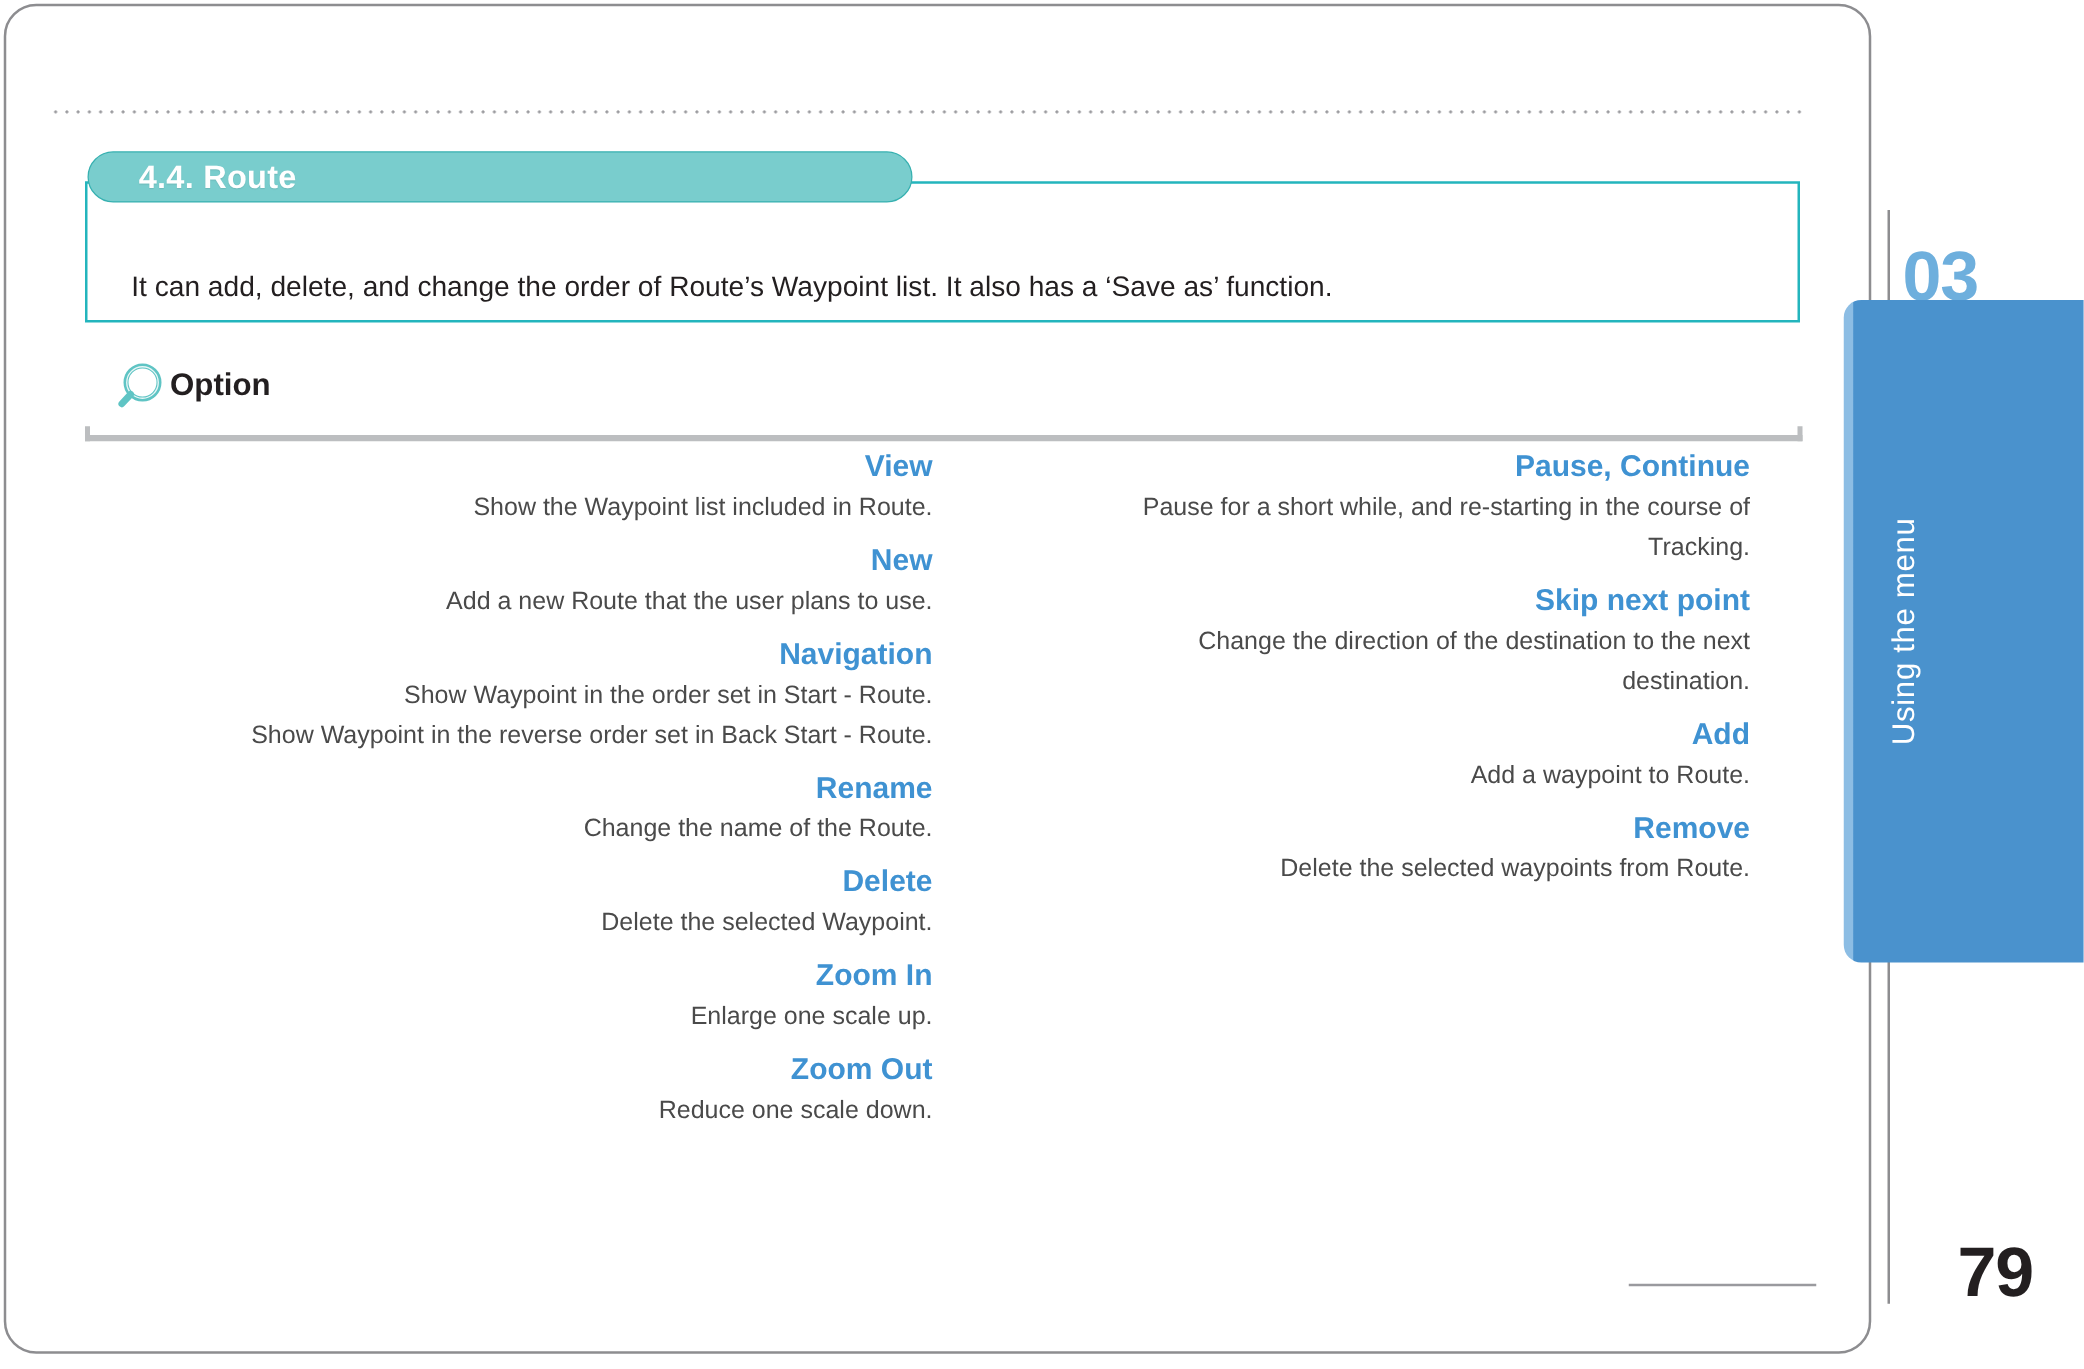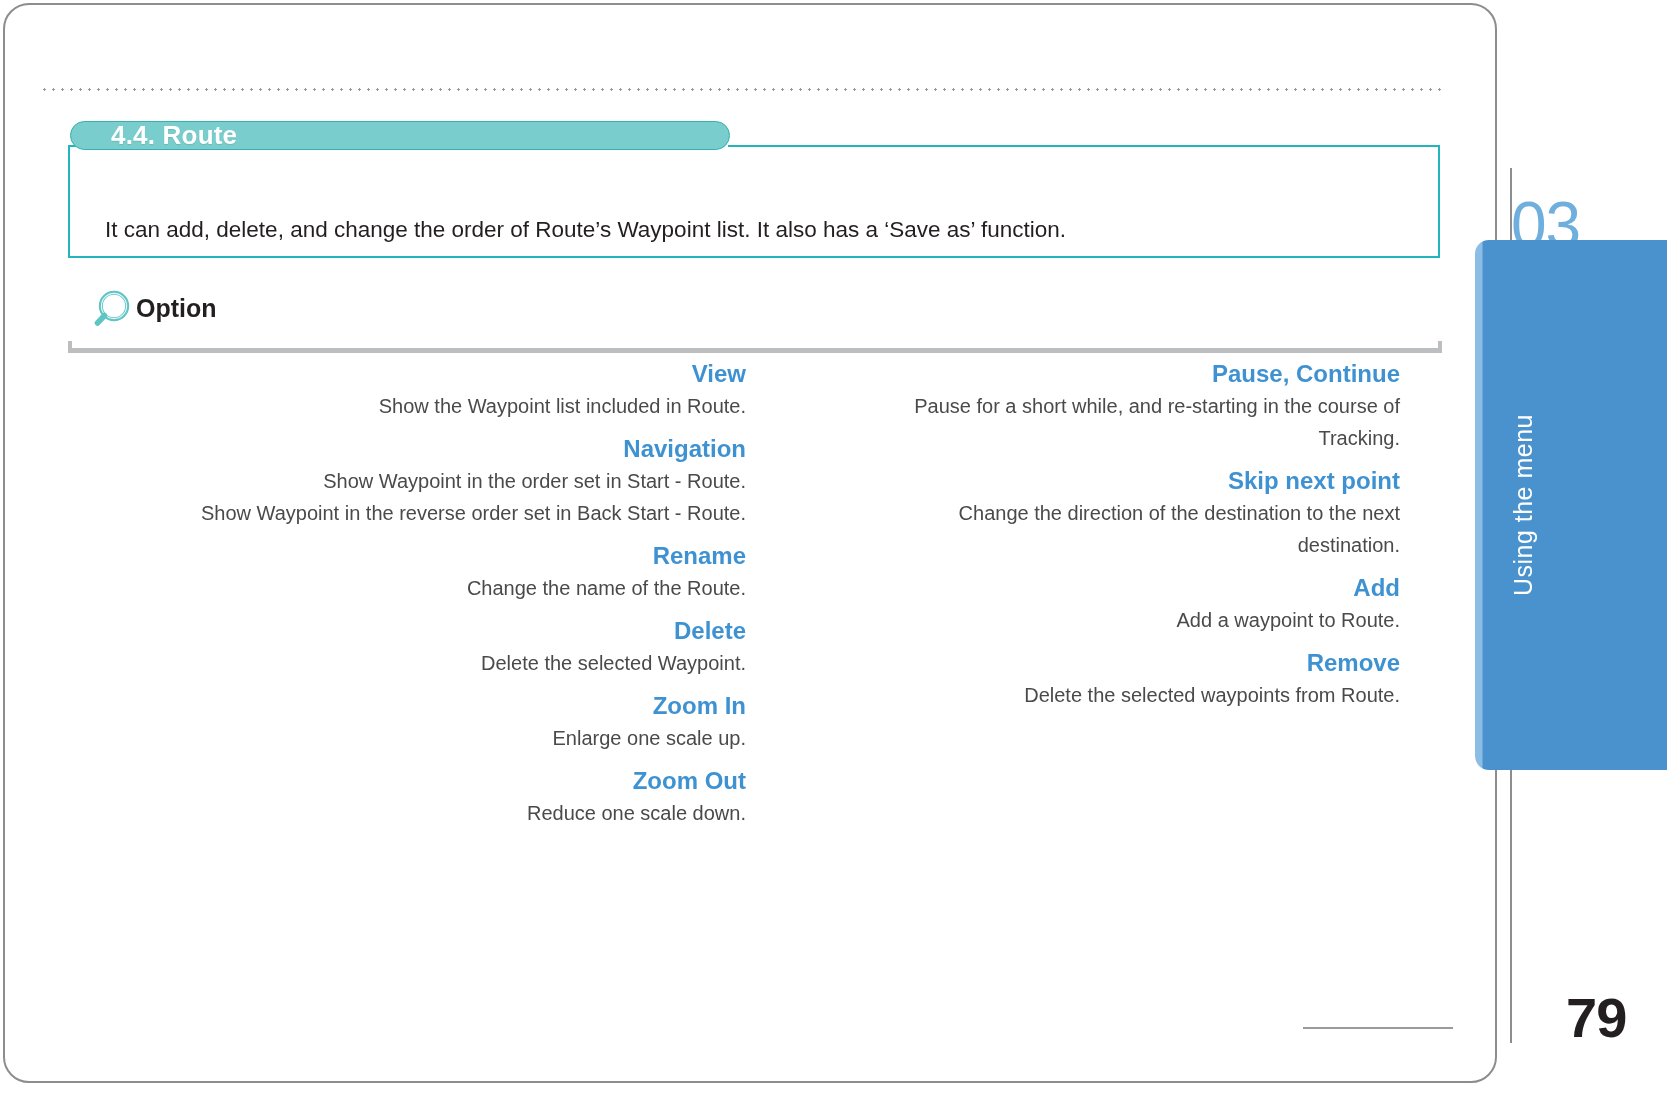--- a/index.html
+++ b/index.html
@@ -60,21 +60,21 @@
     width: 650px;
     height: 14px;
     background: #ffffff;
   }
 
   #section-badge {
     position: absolute;
     left: 70px;
     top: 121px;
     width: 660px;
-    height: 29px;
+    height: 41px;
     border-radius: 21px;
     background: #79cdcd;
     border: 1.5px solid #36b0b0;
     box-sizing: border-box;
     display: flex;
     align-items: center;
   }
   #section-badge .badge-label {
     color: #ffffff;
     font-size: 26px;
@@ -164,23 +164,24 @@
     padding-left: 17px;
   }
   .option-def-line { display: block; }
 
   
   #chapter-number {
     position: absolute;
     left: 1511px;
     top: 188px;
     color: #6eafdd;
-    font-size: 64px;
-    font-weight: normal;
+    font-size: 56px;
+    font-weight: bold;
     letter-spacing: -1px;
+    padding-left: 11px;
   }
   #chapter-tab {
     position: absolute;
     left: 1475px;
     top: 240px;
     width: 192px;
     height: 530px;
     background: linear-gradient(to right, #8cbde4 0px, #8cbde4 7px, #4a92cd 8px, #4a92cd 100%);
     border-top-left-radius: 14px;
     border-bottom-left-radius: 14px;
@@ -277,20 +278,26 @@
 </div>
 
 <div class="option-column" id="column-left">
     <div class="option-entry">
       <div class="option-term">View</div>
       <div class="option-def">
         <span class="option-def-line">Show the Waypoint list included in Route.</span>
       </div>
     </div>
     <div class="option-entry">
+      <div class="option-term">New</div>
+      <div class="option-def">
+        <span class="option-def-line">Add a new Route that the user plans to use.</span>
+      </div>
+    </div>
+    <div class="option-entry">
       <div class="option-term">Navigation</div>
       <div class="option-def">
         <span class="option-def-line">Show Waypoint in the order set in Start - Route.</span>
         <span class="option-def-line">Show Waypoint in the reverse order set in Back Start - Route.</span>
       </div>
     </div>
     <div class="option-entry">
       <div class="option-term">Rename</div>
       <div class="option-def">
         <span class="option-def-line">Change the name of the Route.</span>

